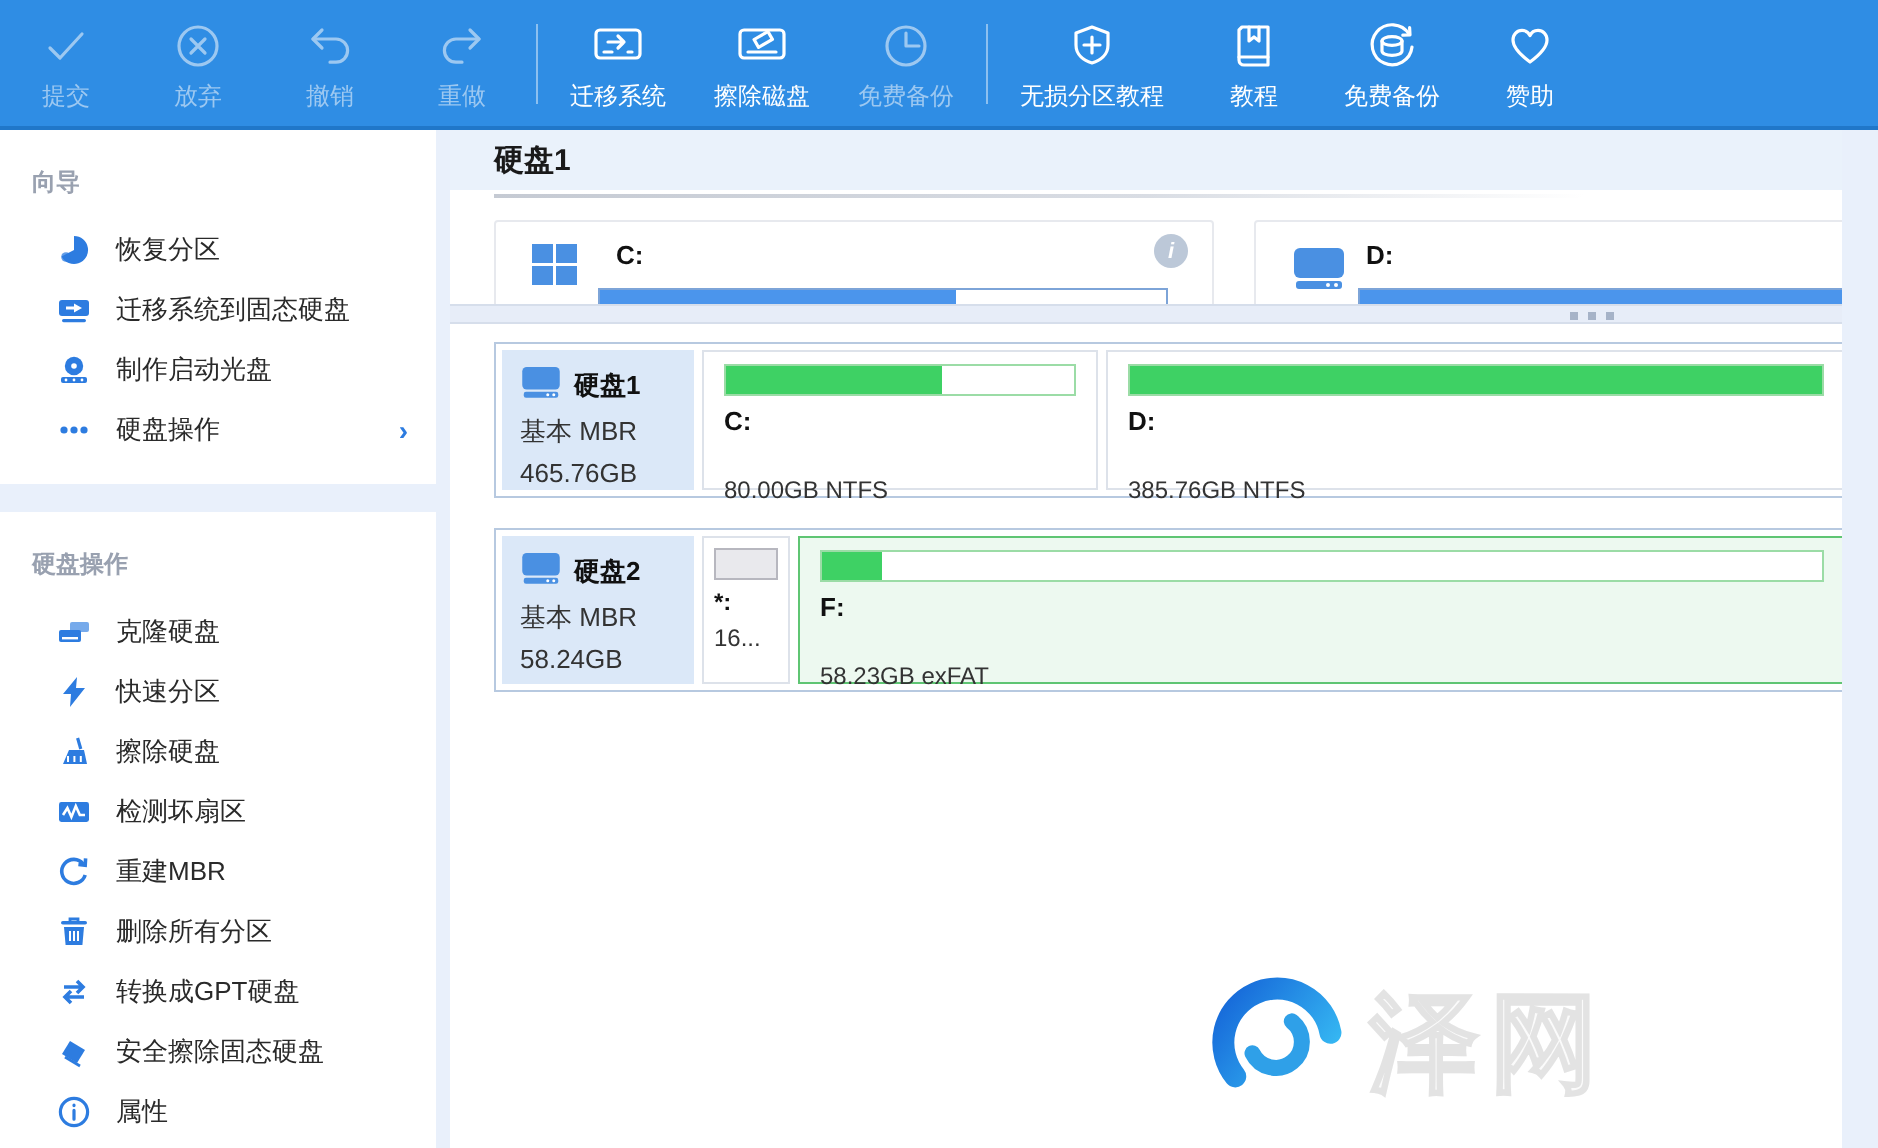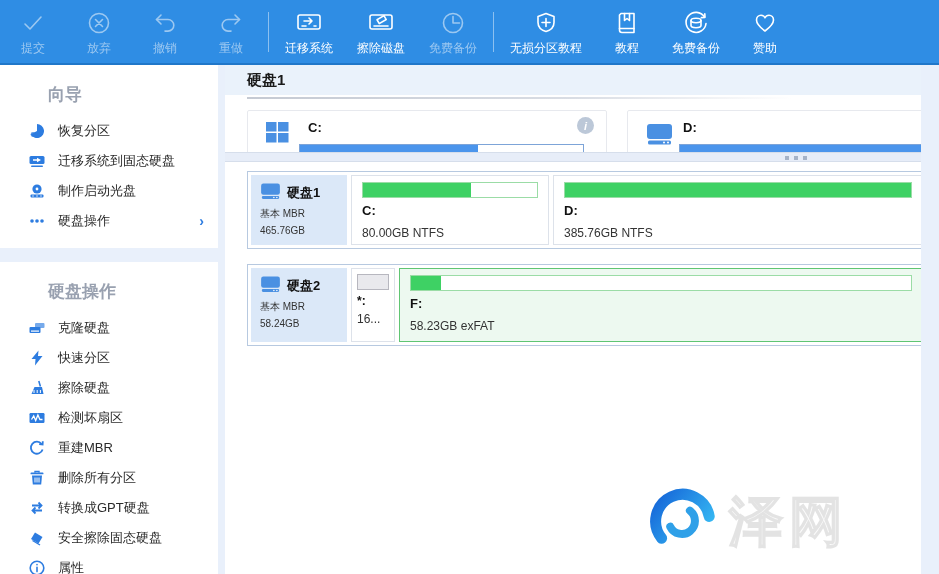--- a/index.html
+++ b/index.html
@@ -15,21 +15,21 @@
   .tb-item.disabled { color:#9cc8f1; }
   .tb-ico { height:30px; display:flex; align-items:flex-end; justify-content:center; }
   .tb-ico svg { stroke:currentColor; fill:none; stroke-width:1.6; stroke-linecap:round; stroke-linejoin:round; }
   .tb-label { font-size:12px; margin-top:4px; white-space:nowrap; }
   .tb-sep { width:1px; height:40px; background:rgba(255,255,255,.45); margin:0 4px; }
 
   
   .sidebar { position:absolute; left:0; top:65px; width:218px; height:509px; }
   .side-section { background:#fff; padding:10px 0 12px 0; }
   .side-gap { height:14px; }
-  .side-title { font-size:17px; font-weight:700; color:#99a1b0; padding:8px 16px 10px 16px;margin-left:32px; }
+  .side-title { font-size:12px; font-weight:700; color:#99a1b0; padding:8px 16px 10px 16px; }
   .side-item { display:flex; align-items:center; height:30px; padding:0 14px 0 28px;
     font-size:13px; color:#2a2a2a; cursor:pointer; }
   .s-ico { width:17px; height:17px; margin-right:13px; color:#2d7ce0; flex:none;
     display:flex; align-items:center; justify-content:center; }
   .s-ico svg { width:16px; height:16px; }
   .side-chevron { margin-left:auto; color:#2d7ce0; font-size:14px; font-weight:700; }
 
   
   .main { position:absolute; left:225px; top:65px; width:696px; height:509px; }
   .tabstrip { height:30px; background:#eaf2fb; display:flex; align-items:center; }
@@ -61,37 +61,37 @@
   .dots { position:absolute; left:560px; top:3px; display:flex; gap:5px; }
   .dots i { width:4px; height:4px; background:#a6b3c8; display:block; }
 
   
   .disk-row { position:absolute; left:22px; right:-6px; background:#fff;
     border:1px solid #b7c9e0; display:flex; padding:3px; gap:4px; }
   .row-1 { top:76px; height:78px; }
   .row-2 { top:169px; height:82px; }
   .disk-cell { flex:none; width:96px; background:#dbe8f8; padding:7px 9px; cursor:pointer; }
   .disk-line1 { display:flex; align-items:center; gap:6px; font-size:13px; font-weight:700; color:#111; }
-  .disk-sub { font-size:10px; color:#333; margin-top:4px; }
+  .disk-sub { font-size:13px; color:#333; margin-top:4px; }
   .part-cell { border:1px solid #dde2ea; background:#fff; padding:6px 10px; cursor:pointer; min-width:0; }
   .part-cell.c { flex:none; width:198px; }
   .part-cell.grow { flex:1; }
   .part-cell.selected { background:#edf9f0; border:1px solid #5fc573; }
   .part-cell.star { flex:none; width:44px; padding:5px 5px; }
   .pbar { height:16px; border:1px solid #9bdca6; background:#fff; }
   .pbar .pfill { height:100%; }
   .pbar.green { border-color:#9bdca6; } .pbar.green .pfill { background:#3ed164; }
   .pbar.gray { border-color:#b7b7bf; } .pbar.gray .pfill { background:#e9e9ed; }
   .plabel { font-size:13px; font-weight:700; color:#111; margin-top:5px; }
-  .pinfo { font-size:12px; color:#333; margin-top:8px; white-space:nowrap; overflow:hidden; }
+  .pinfo { font-size:12px; color:#333; margin-top:20px; white-space:nowrap; overflow:hidden; }
   .part-cell.star .plabel { font-size:12px; margin-top:4px; }
   .part-cell.star .pinfo { margin-top:4px; }
 
   
-  .watermark { position:absolute; left:420px; top:388px; display:flex; align-items:center; gap:10px; }
+  .watermark { position:absolute; left:376px; top:388px; display:flex; align-items:center; gap:10px; }
   .wm-text { font-size:54px; font-weight:700; color:#fbfbfb;
     -webkit-text-stroke:1.5px #e3e3e3; letter-spacing:6px; }
 
   .drive-svg rect.body { fill:#4a90e2; }
   .win-svg rect { fill:#4a90e2; }
 </style>
 </head>
 <body>
 
 <div class="app">

